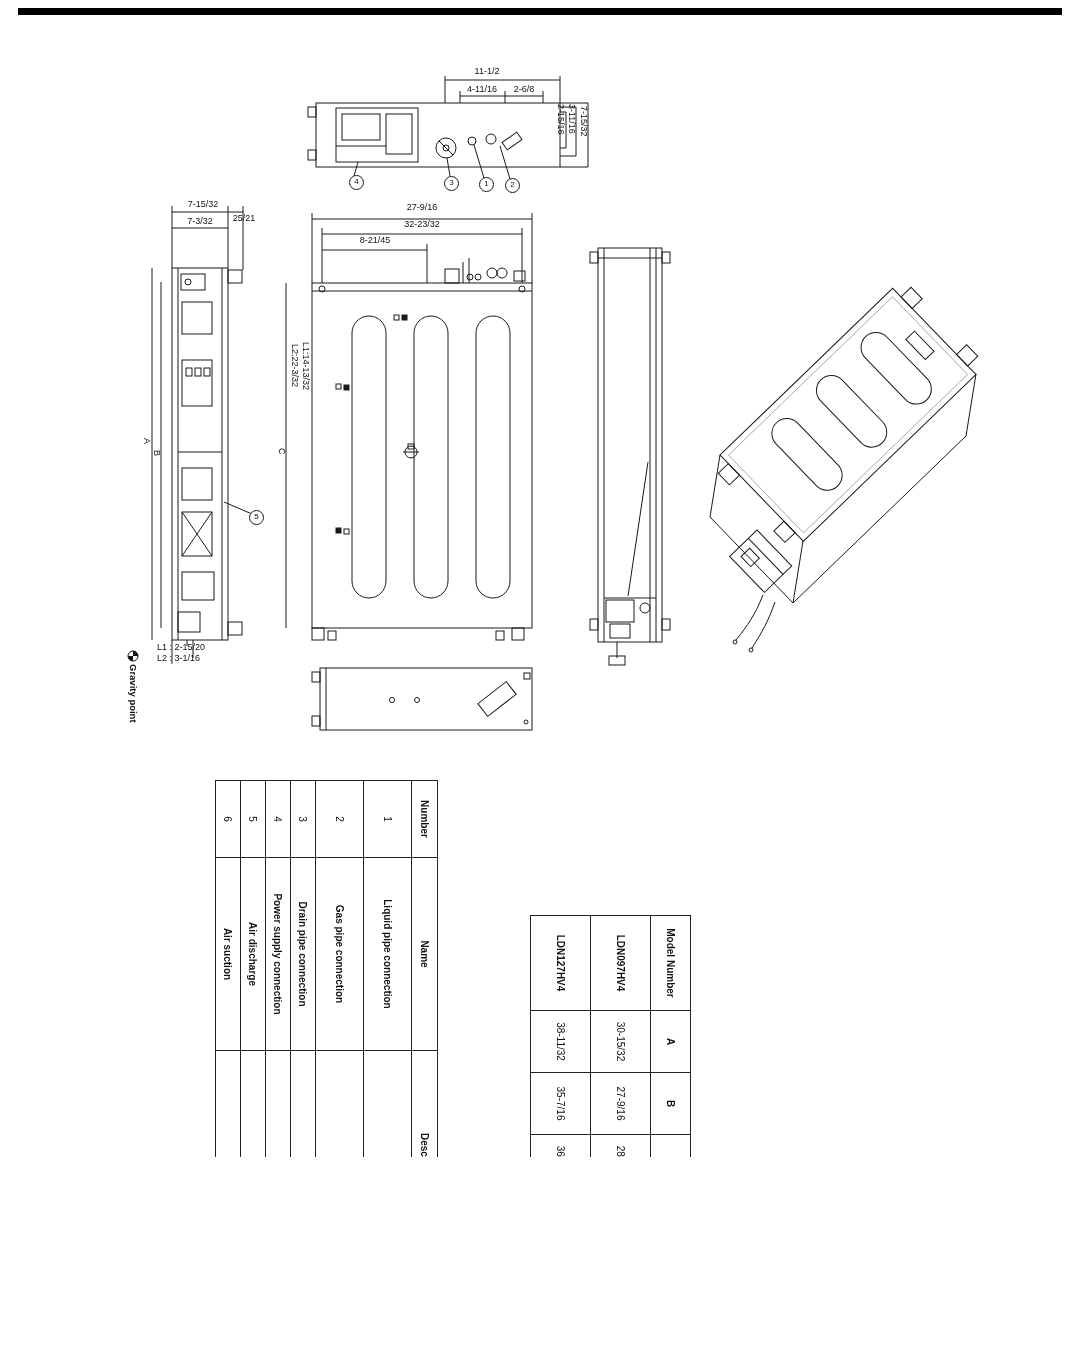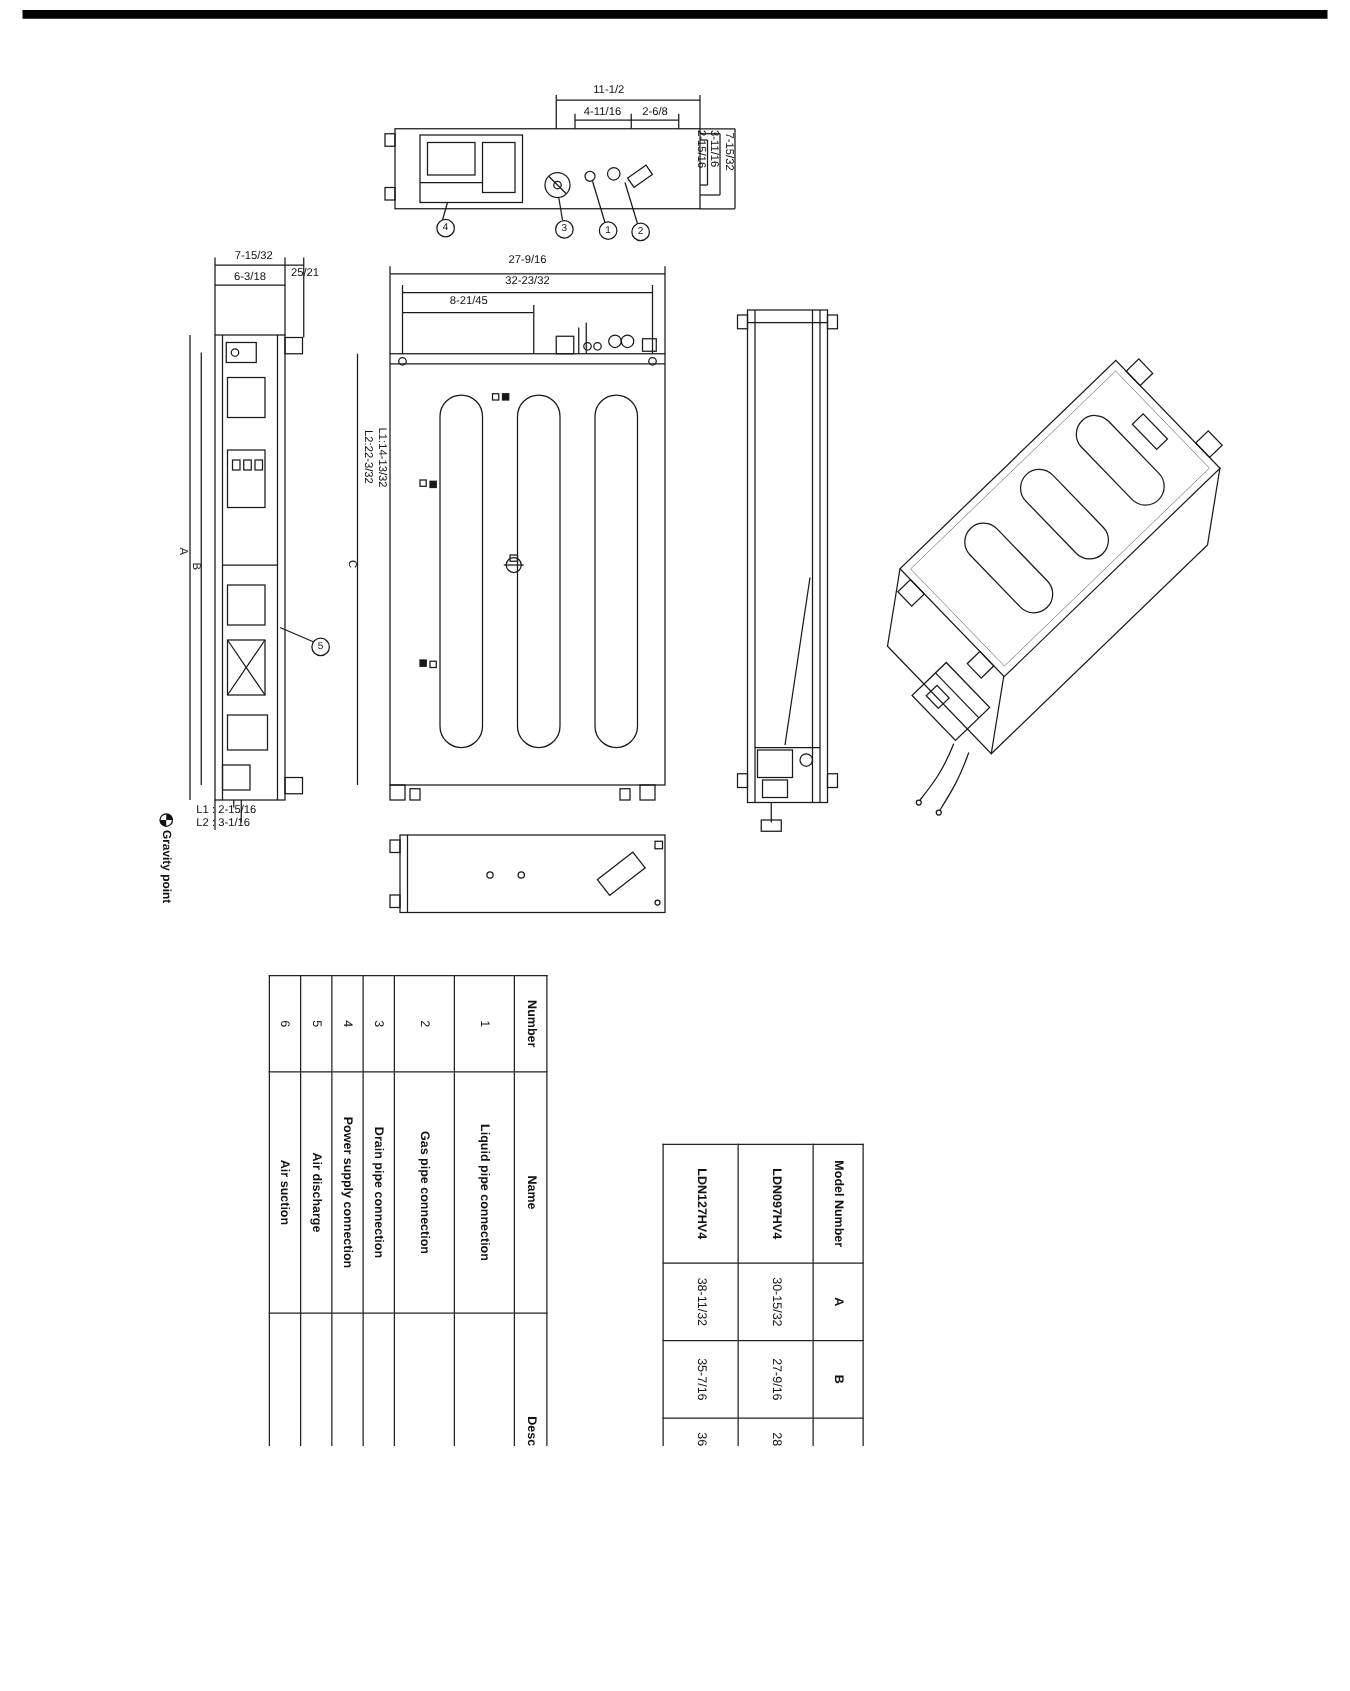--- a/index.html
+++ b/index.html
@@ -218,26 +218,26 @@
   <div class="dim" style="left:506px;top:84px;width:36px">2-6/8</div>
   <div class="dim v" style="left:556px;top:104px">2-15/16</div>
   <div class="dim v" style="left:567px;top:104px">3-11/16</div>
   <div class="dim v" style="left:579px;top:106px">7-15/32</div>
   <div class="balloon" style="left:349px;top:175px">4</div>
   <div class="balloon" style="left:444px;top:176px">3</div>
   <div class="balloon" style="left:479px;top:177px">1</div>
   <div class="balloon" style="left:505px;top:178px">2</div>
 
   <div class="dim" style="left:180px;top:199px;width:46px">7-15/32</div>
-  <div class="dim" style="left:178px;top:216px;width:44px">6-3/18</div>
+  <div class="dim" style="left:178px;top:216px;width:44px">7-3/32</div>
   <div class="dim" style="left:228px;top:213px;width:32px">25/21</div>
   <div class="dim v" style="left:142px;top:438px">A</div>
   <div class="dim v" style="left:152px;top:450px">B</div>
   <div class="twolines" style="position:absolute;left:157px;top:642px;z-index:2">
-    <div>L1 : 2-15/16</div>
+    <div>L1 : 2-15/20</div>
     <div>L2 : 3-1/16</div>
   </div>
   <div class="balloon" style="left:249px;top:510px">5</div>
 
   <div class="dim" style="left:380px;top:202px;width:84px">27-9/16</div>
   <div class="dim" style="left:380px;top:219px;width:84px">32-23/32</div>
   <div class="dim" style="left:337px;top:235px;width:76px">8-21/45</div>
   <div class="dim v" style="left:301px;top:342px">L1:14-13/32</div>
   <div class="dim v" style="left:290px;top:344px">L2:22-3/32</div>
   <div class="dim v" style="left:277px;top:448px">C</div>

